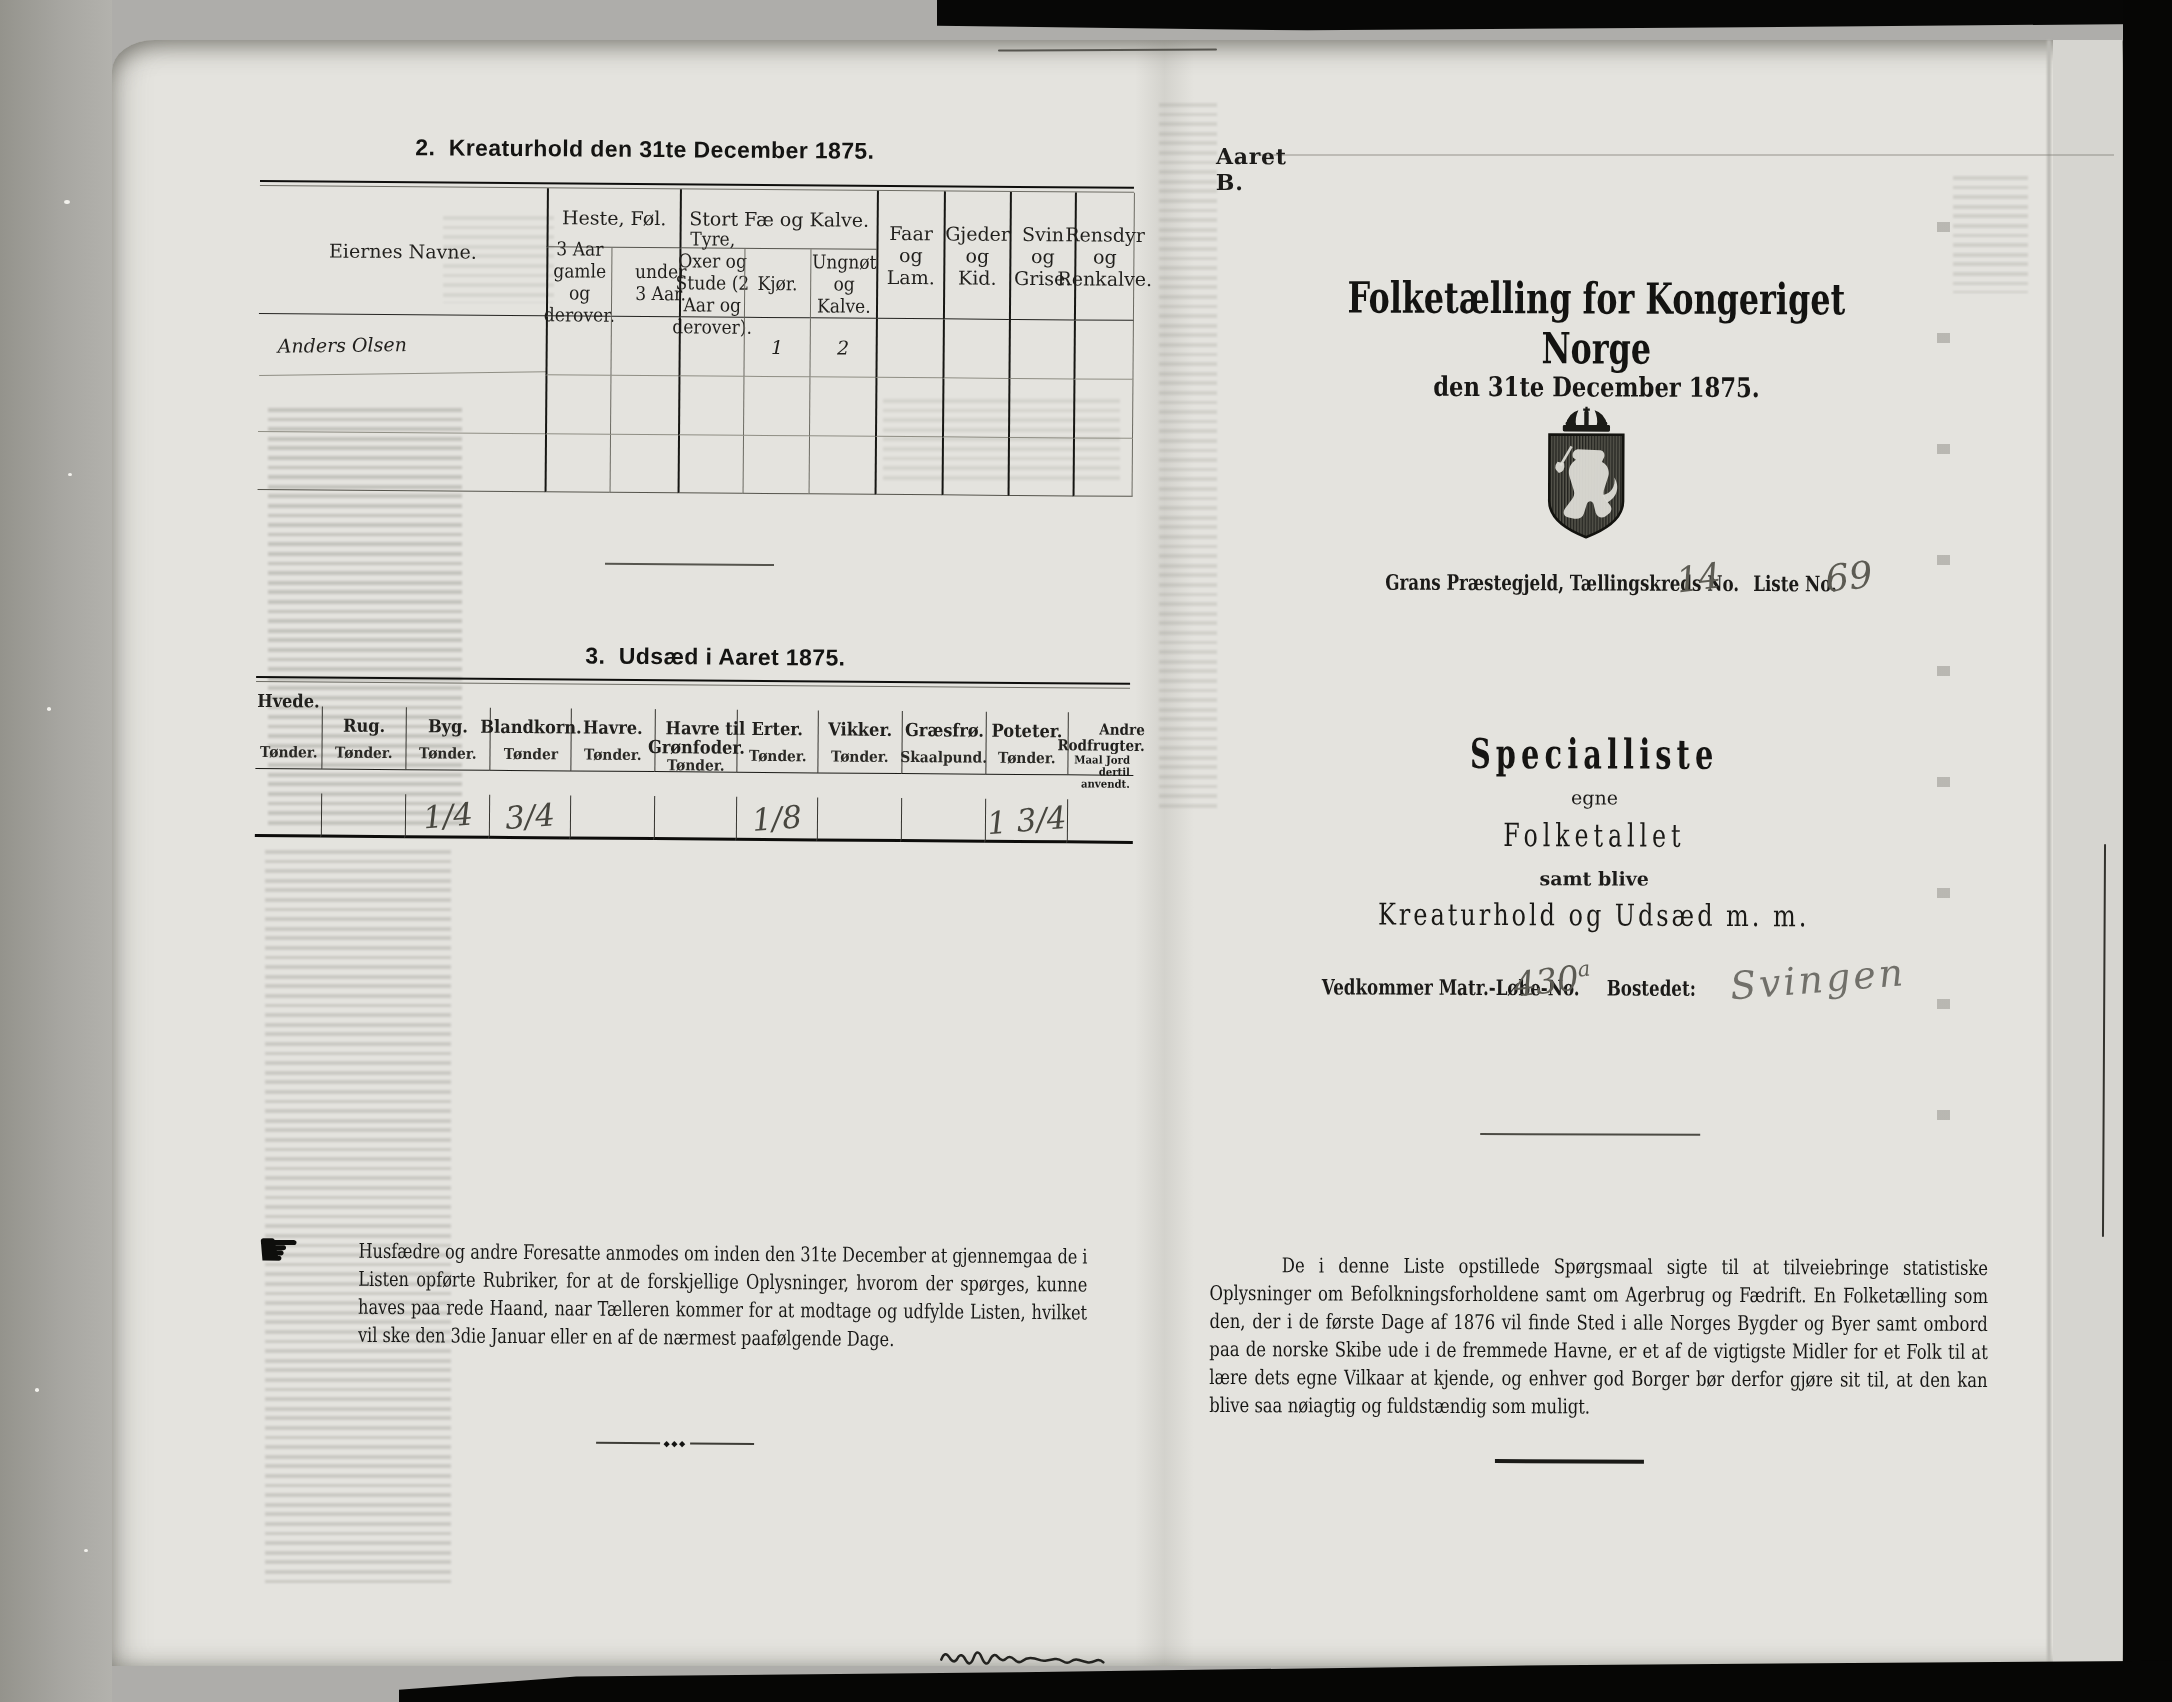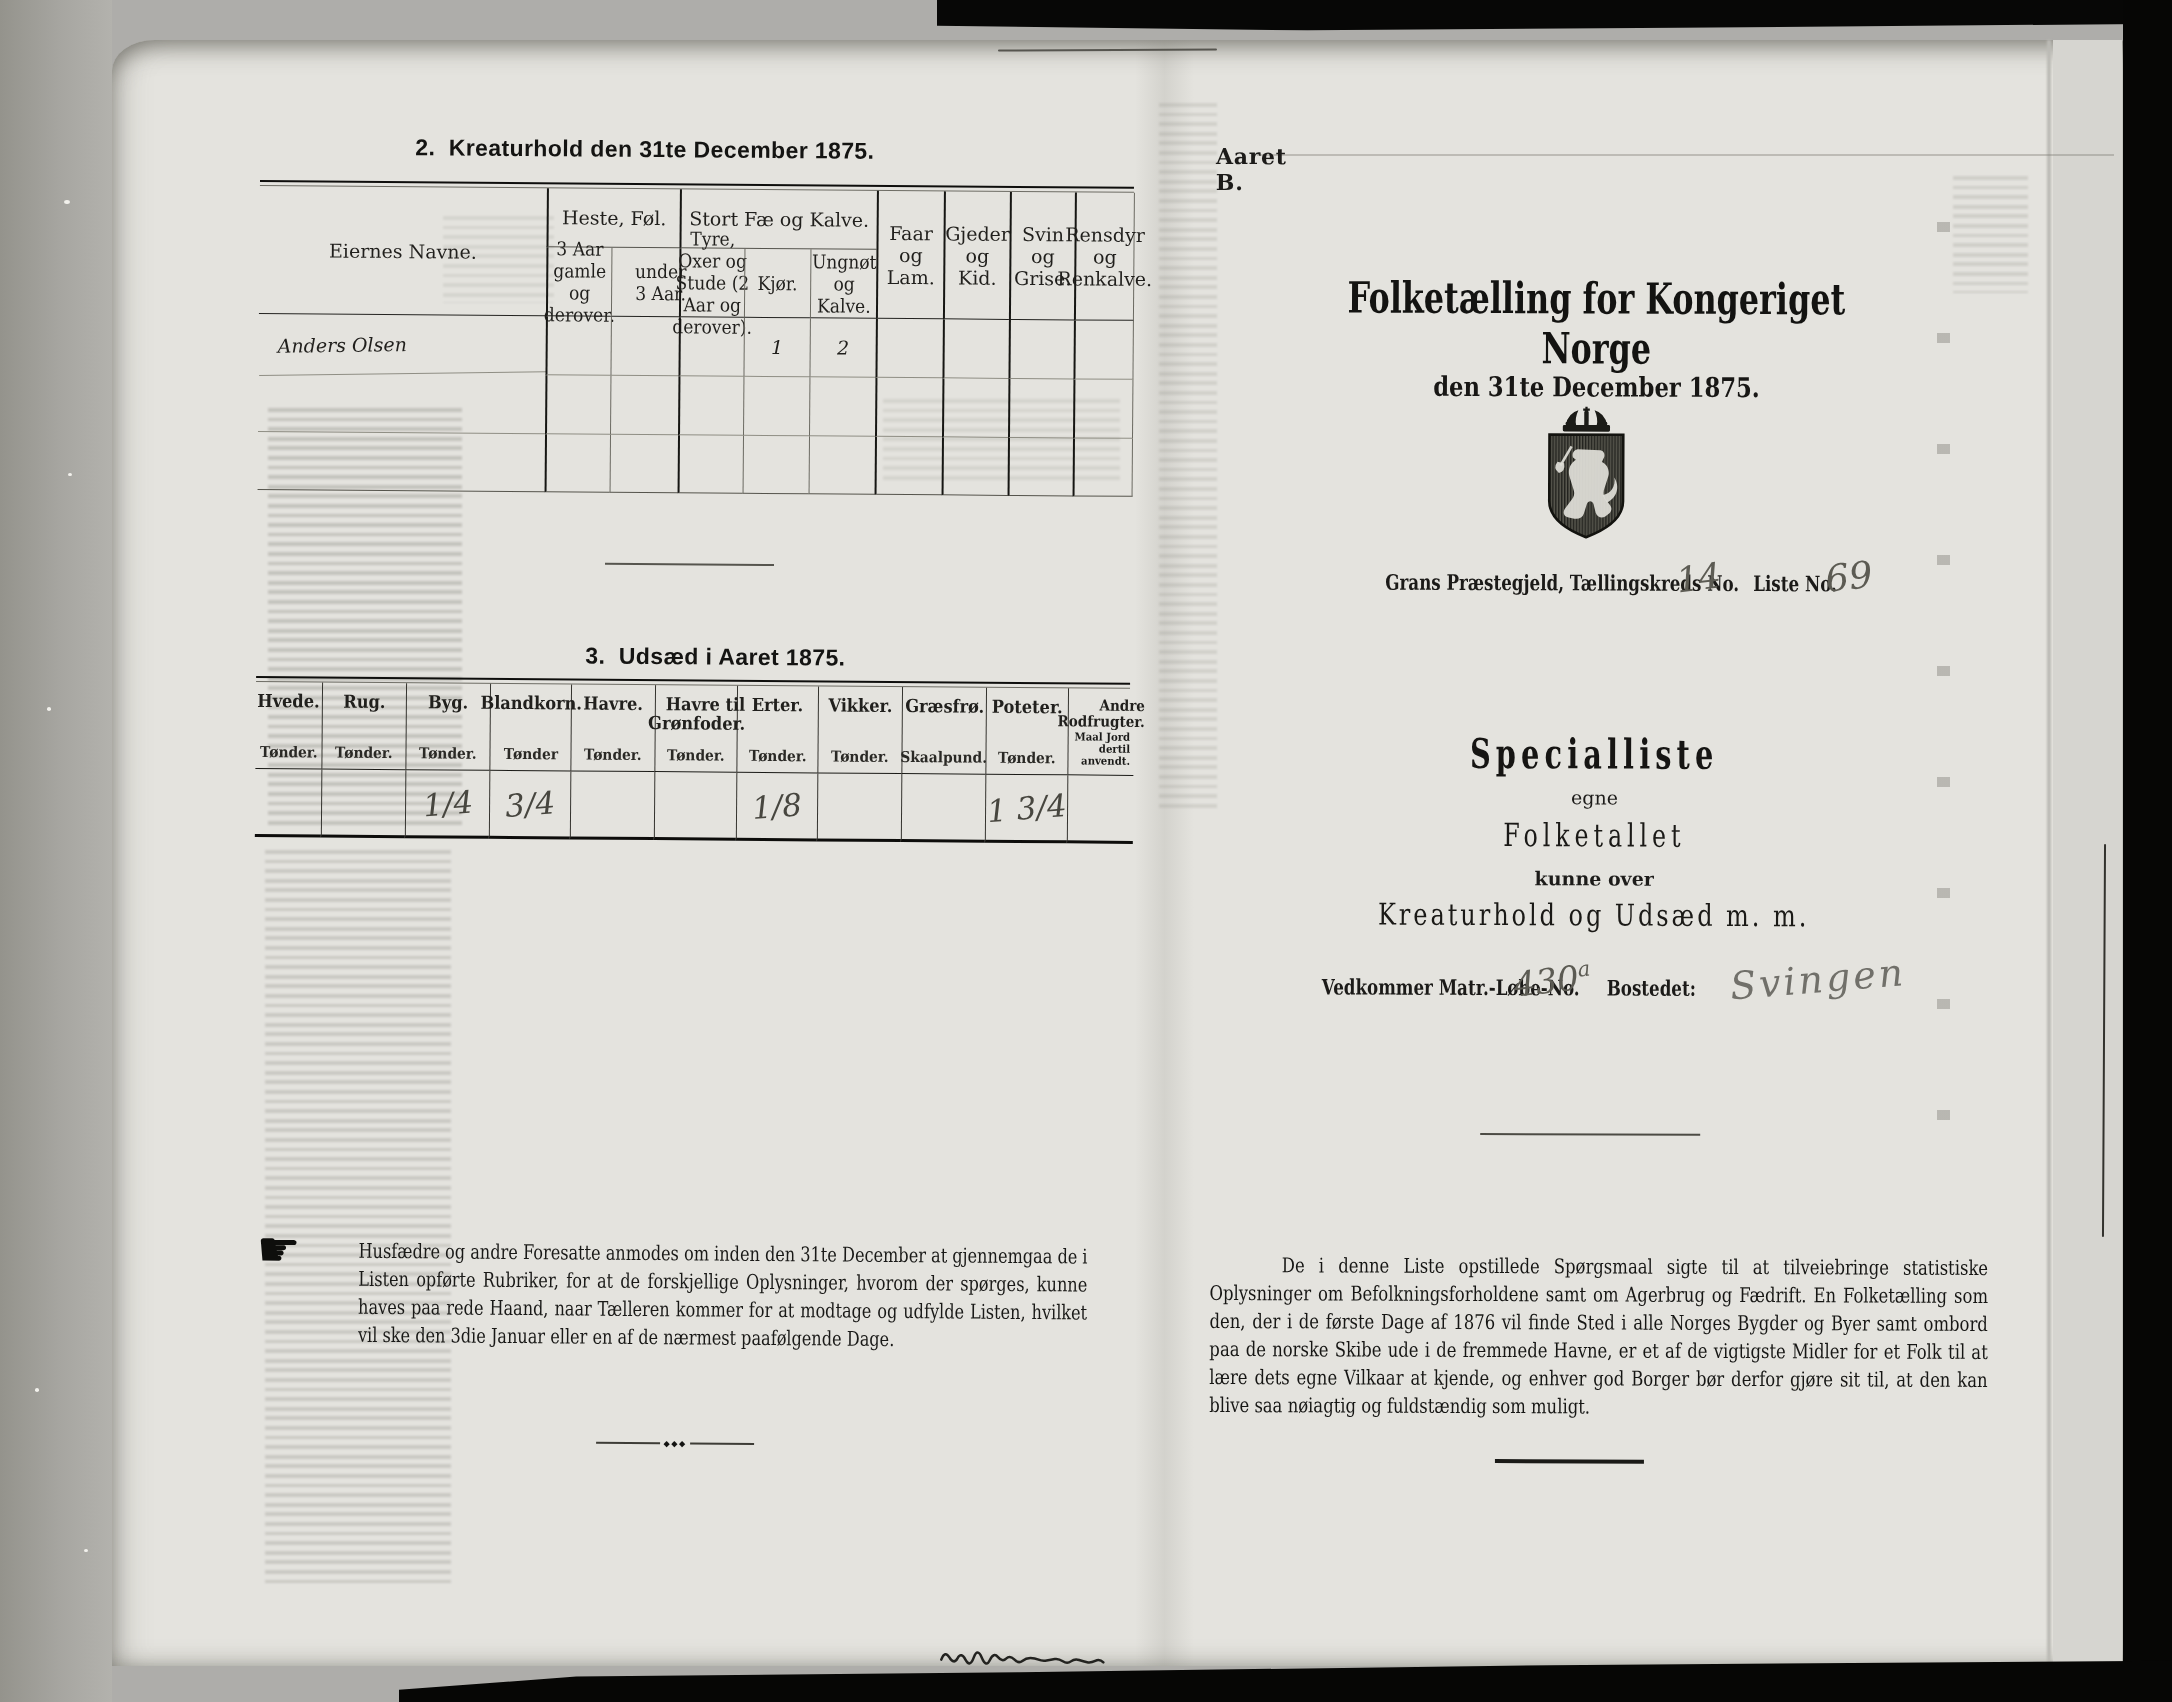--- a/index.html
+++ b/index.html
@@ -59,21 +59,21 @@
   .t2val{font-size:30px;}
   
   #table3{left:260px;top:682px;width:874px;display:grid;
      grid-template-columns:66px 84px 84px 81px 84px 82px 81px 84px 84px 82px 66px;
      grid-template-rows:87px 68px;}
   .h3{display:flex;flex-direction:column;justify-content:space-between;align-items:center;
       padding:9px 1.5px 7.4px;text-align:right;}
   .h3 .lbl{font-size:18px;font-weight:bold;color:#21201d;line-height:19px;transform:scaleX(.9);}
   .h3 .unit{font-size:15px;font-weight:bold;color:#2a2925;transform:scaleX(.92);}
   .h3 .unit-sm{font-size:11px;line-height:12px;font-weight:bold;transform:scaleX(.92);}
-  .bl3{border-left:1.5px solid #35342f;}
+  .bl3{border-left:1.5px solid #35342f;margin-top:24px;}
   .h3b{border-bottom:1.9px solid #1b1b17;}
   .v3{display:flex;align-items:center;justify-content:center;border-bottom:3px solid #0d0d0b;}
   .v3 span{font-size:31px;transform:rotate(-5deg);}
   
   #manicule{left:265px;top:1221px;font-family:"DejaVu Sans",sans-serif;font-size:49px;color:#0e0e0c;}
   #left-footer{left:367px;top:1236px;width:917px;transform:scaleX(.795);transform-origin:left top;
      font-size:20.3px;line-height:28px;text-align:justify;color:#191917;}
   #ornament{left:606px;top:1435px;width:158px;display:flex;align-items:center;gap:3px;}
   .orn-line{flex:1;height:1.2px;background:#3d3c36;}
   .orn-d{font-family:"DejaVu Sans",sans-serif;font-size:8.1px;letter-spacing:1.5px;color:#131311;}
@@ -337,21 +337,21 @@
       <span class="squash">Liste No.</span></div>
     <div class="hand-big" style="left:1827px;top:553px;font-size:37px;transform:rotate(-6deg);">69</div>
 
     <div id="sp1" class="rp-center" style="top:729px;">
       <span class="squash">Specialliste</span></div>
     <div id="sp2" class="rp-center" style="top:785px;">
       <span class="squash">egne</span></div>
     <div id="sp3" class="rp-center" style="top:815px;">
       <span class="squash">Folketallet</span></div>
     <div id="sp4" class="rp-center" style="top:866px;">
-      <span class="squash">kunne over</span></div>
+      <span class="squash">samt blive</span></div>
     <div id="sp5" class="rp-center" style="top:896px;">
       <span class="squash">Kreaturhold og Udsæd m. m.</span></div>
 
     <div class="printed" style="left:1325px;top:974px;">
       <span class="squash">Vedkommer Matr.-Løbe-No.</span></div>
     <div class="hand-big" style="left:1517px;top:959px;font-size:34px;transform:rotate(-7deg);">
       <span>430</span><sup style="font-size:21px;">a</sup></div>
     <div class="printed" style="left:1610px;top:974px;">
       <span class="squash">Bostedet:</span></div>
     <div class="hand-big" style="left:1733px;top:955px;font-size:38px;color:#71706a;transform:rotate(-5deg);letter-spacing:3px;">Svingen</div>

